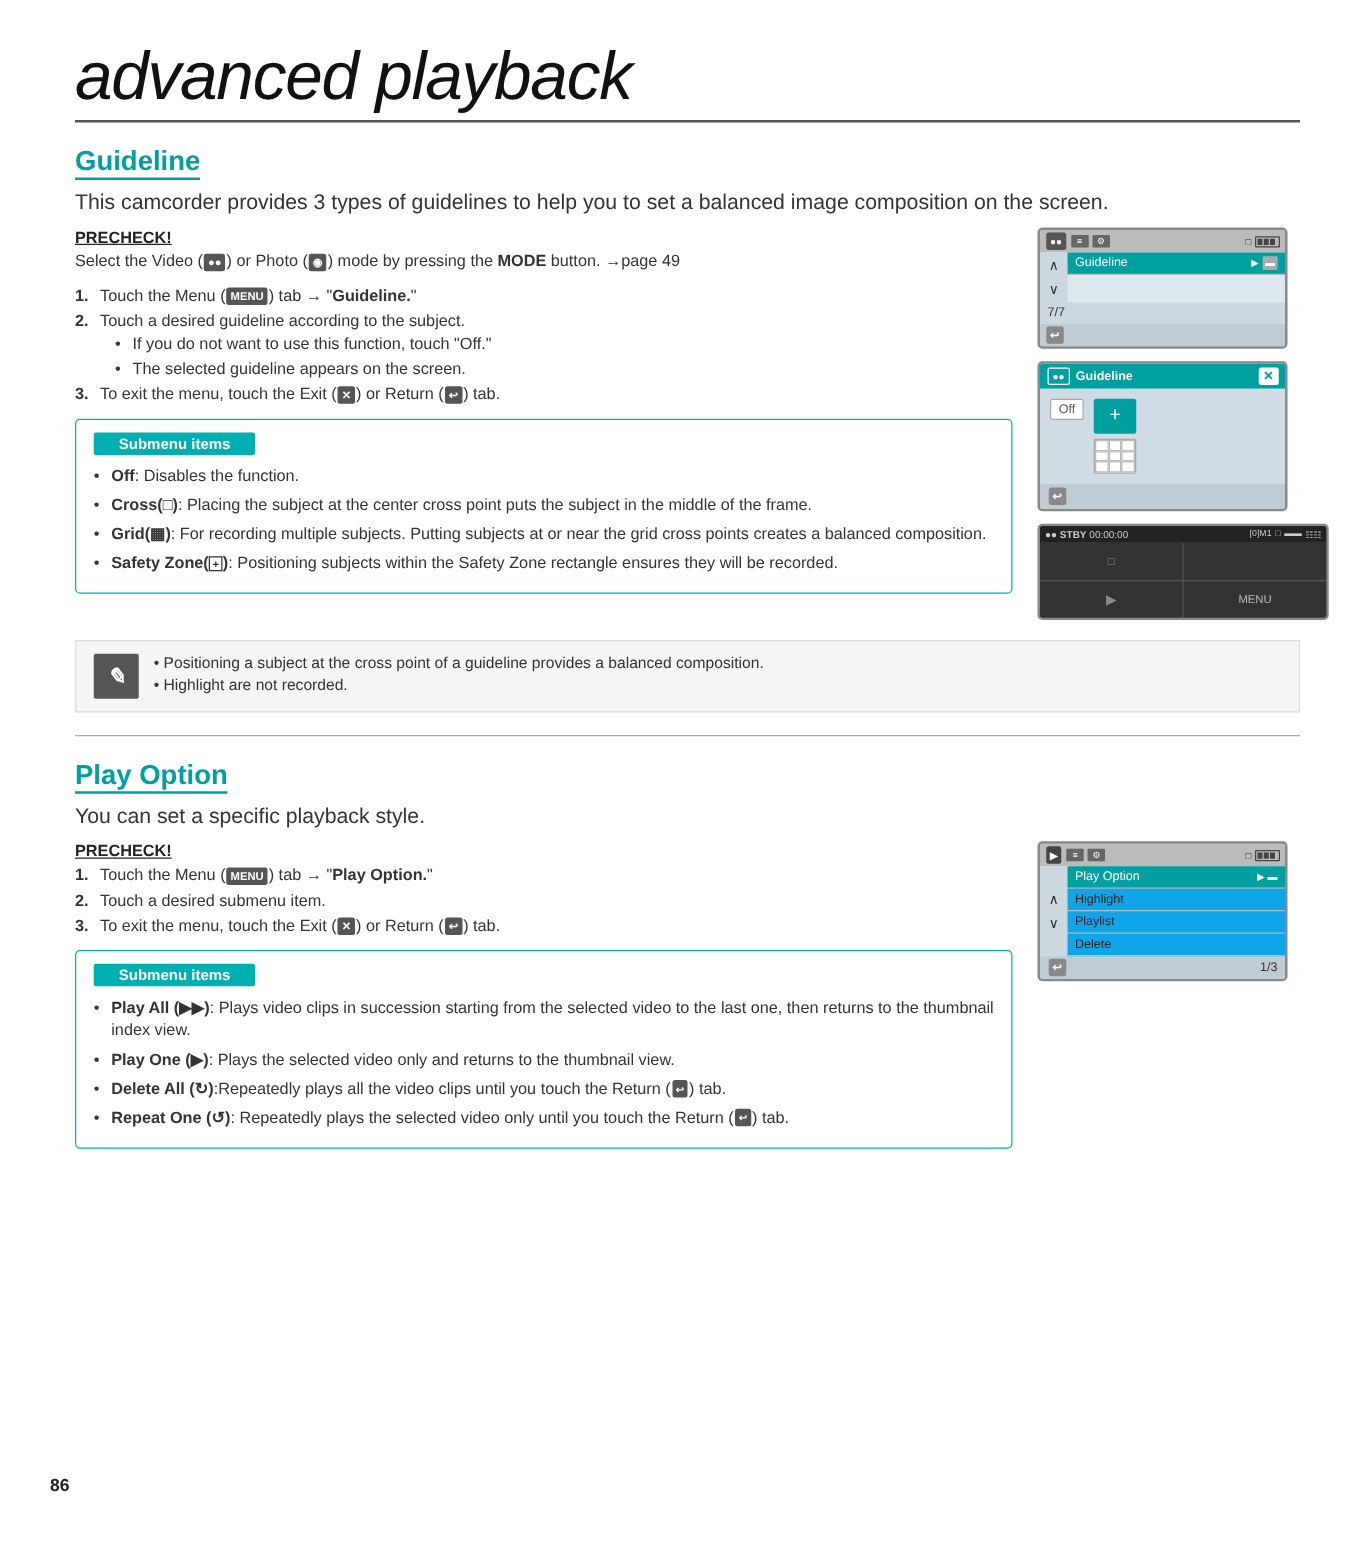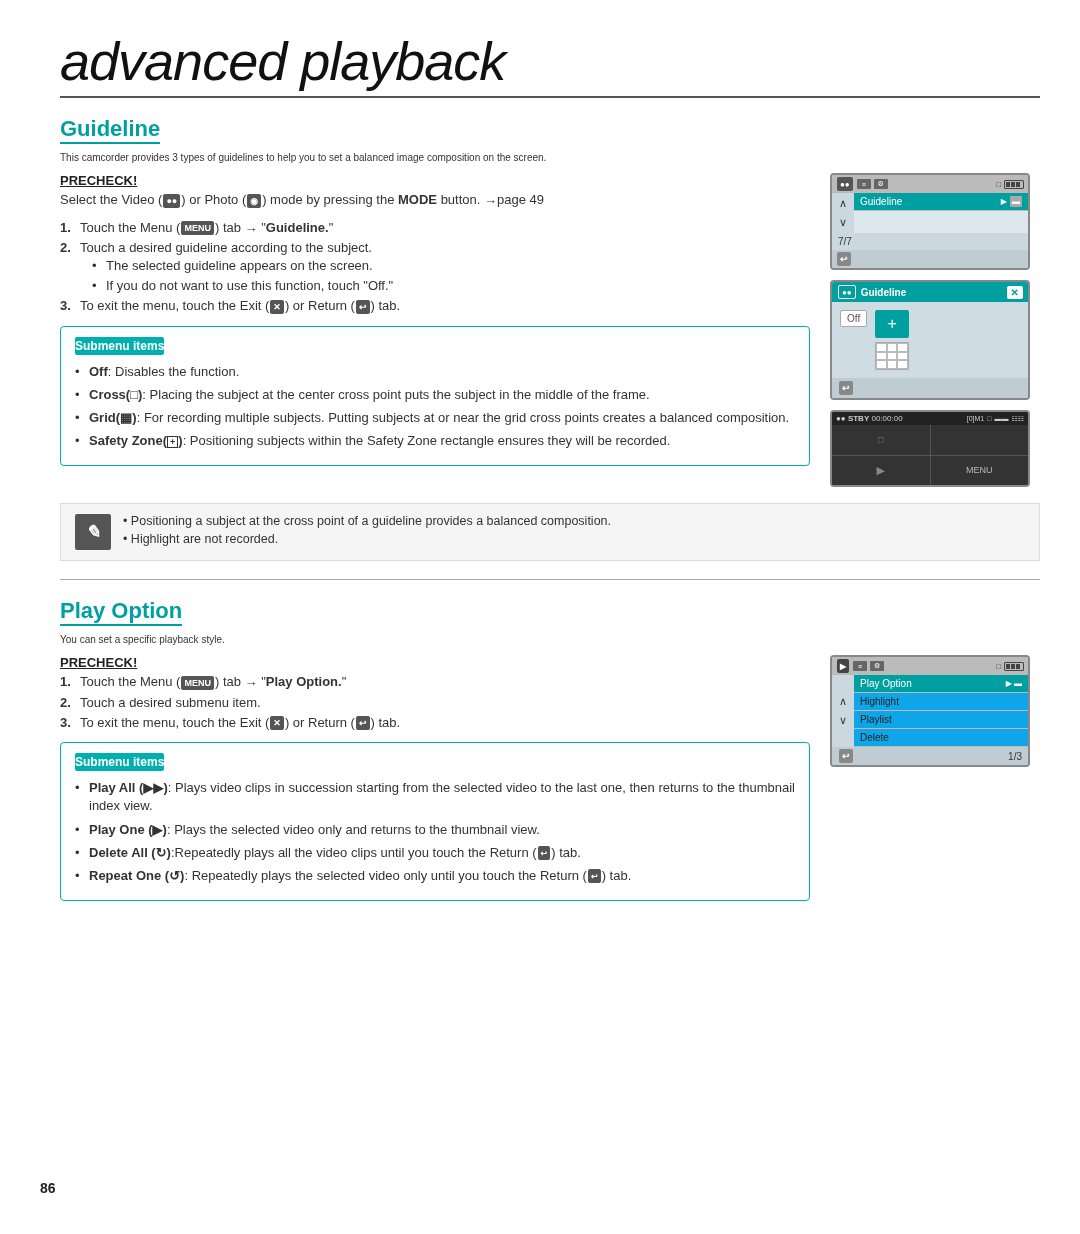--- a/index.html
+++ b/index.html
@@ -30,21 +30,21 @@
     .section-heading {
       font-size: 22px;
       font-weight: bold;
       color: #00a0a0;
       border-bottom: 2px solid #00a0a0;
       display: inline-block;
       margin-bottom: 8px;
     }
 
     .section-desc {
-      font-size: 10px;
+      font-size: 17px;
       margin-bottom: 10px;
       color: #333;
     }
 
     .precheck-label {
       font-size: 13px;
       font-weight: bold;
       text-decoration: underline;
       margin-bottom: 4px;
     }
@@ -113,21 +113,21 @@
       border-radius: 4px;
       padding: 10px 14px;
       margin-bottom: 12px;
     }
 
     .submenu-title {
       background: #00b0b0;
       color: #fff;
       font-size: 12px;
       font-weight: bold;
-      padding: 2px 0;
+      padding: 2px 20px;
       margin-bottom: 8px;
       display: inline-block;
       border-radius: 2px;
     }
 
     .submenu-items {
       list-style: none;
       font-size: 13px;
       color: #333;
     }
@@ -364,21 +364,21 @@
       display: flex;
       padding: 3px 6px;
       background: #c0ccd4;
     }
 
     
     .vid-screen {
       border: 2px solid #888;
       border-radius: 4px;
       background: #111;
-      width: 200px;
+      width: 233px;
       overflow: hidden;
     }
 
     .vid-topbar {
       background: #222;
       display: flex;
       align-items: center;
       justify-content: space-between;
       padding: 2px 4px;
       font-size: 8px;
@@ -437,22 +437,22 @@
 
       <ol class="steps-list">
         <li>
           <span class="step-num">1.</span>
           Touch the Menu (<span class="inline-icon">MENU</span>) tab → "<b>Guideline.</b>"
         </li>
         <li>
           <span class="step-num">2.</span>
           Touch a desired guideline according to the subject.
           <ul class="sub-bullet">
+            <li>If you do not want to use this function, touch "Off."</li>
             <li>The selected guideline appears on the screen.</li>
-            <li>If you do not want to use this function, touch "Off."</li>
           </ul>
         </li>
         <li>
           <span class="step-num">3.</span>
           To exit the menu, touch the Exit (<span class="inline-icon">✕</span>) or Return (<span class="inline-icon">↩</span>) tab.
         </li>
       </ol>
 
       <div class="submenu-box">
         <div class="submenu-title">Submenu items</div>

